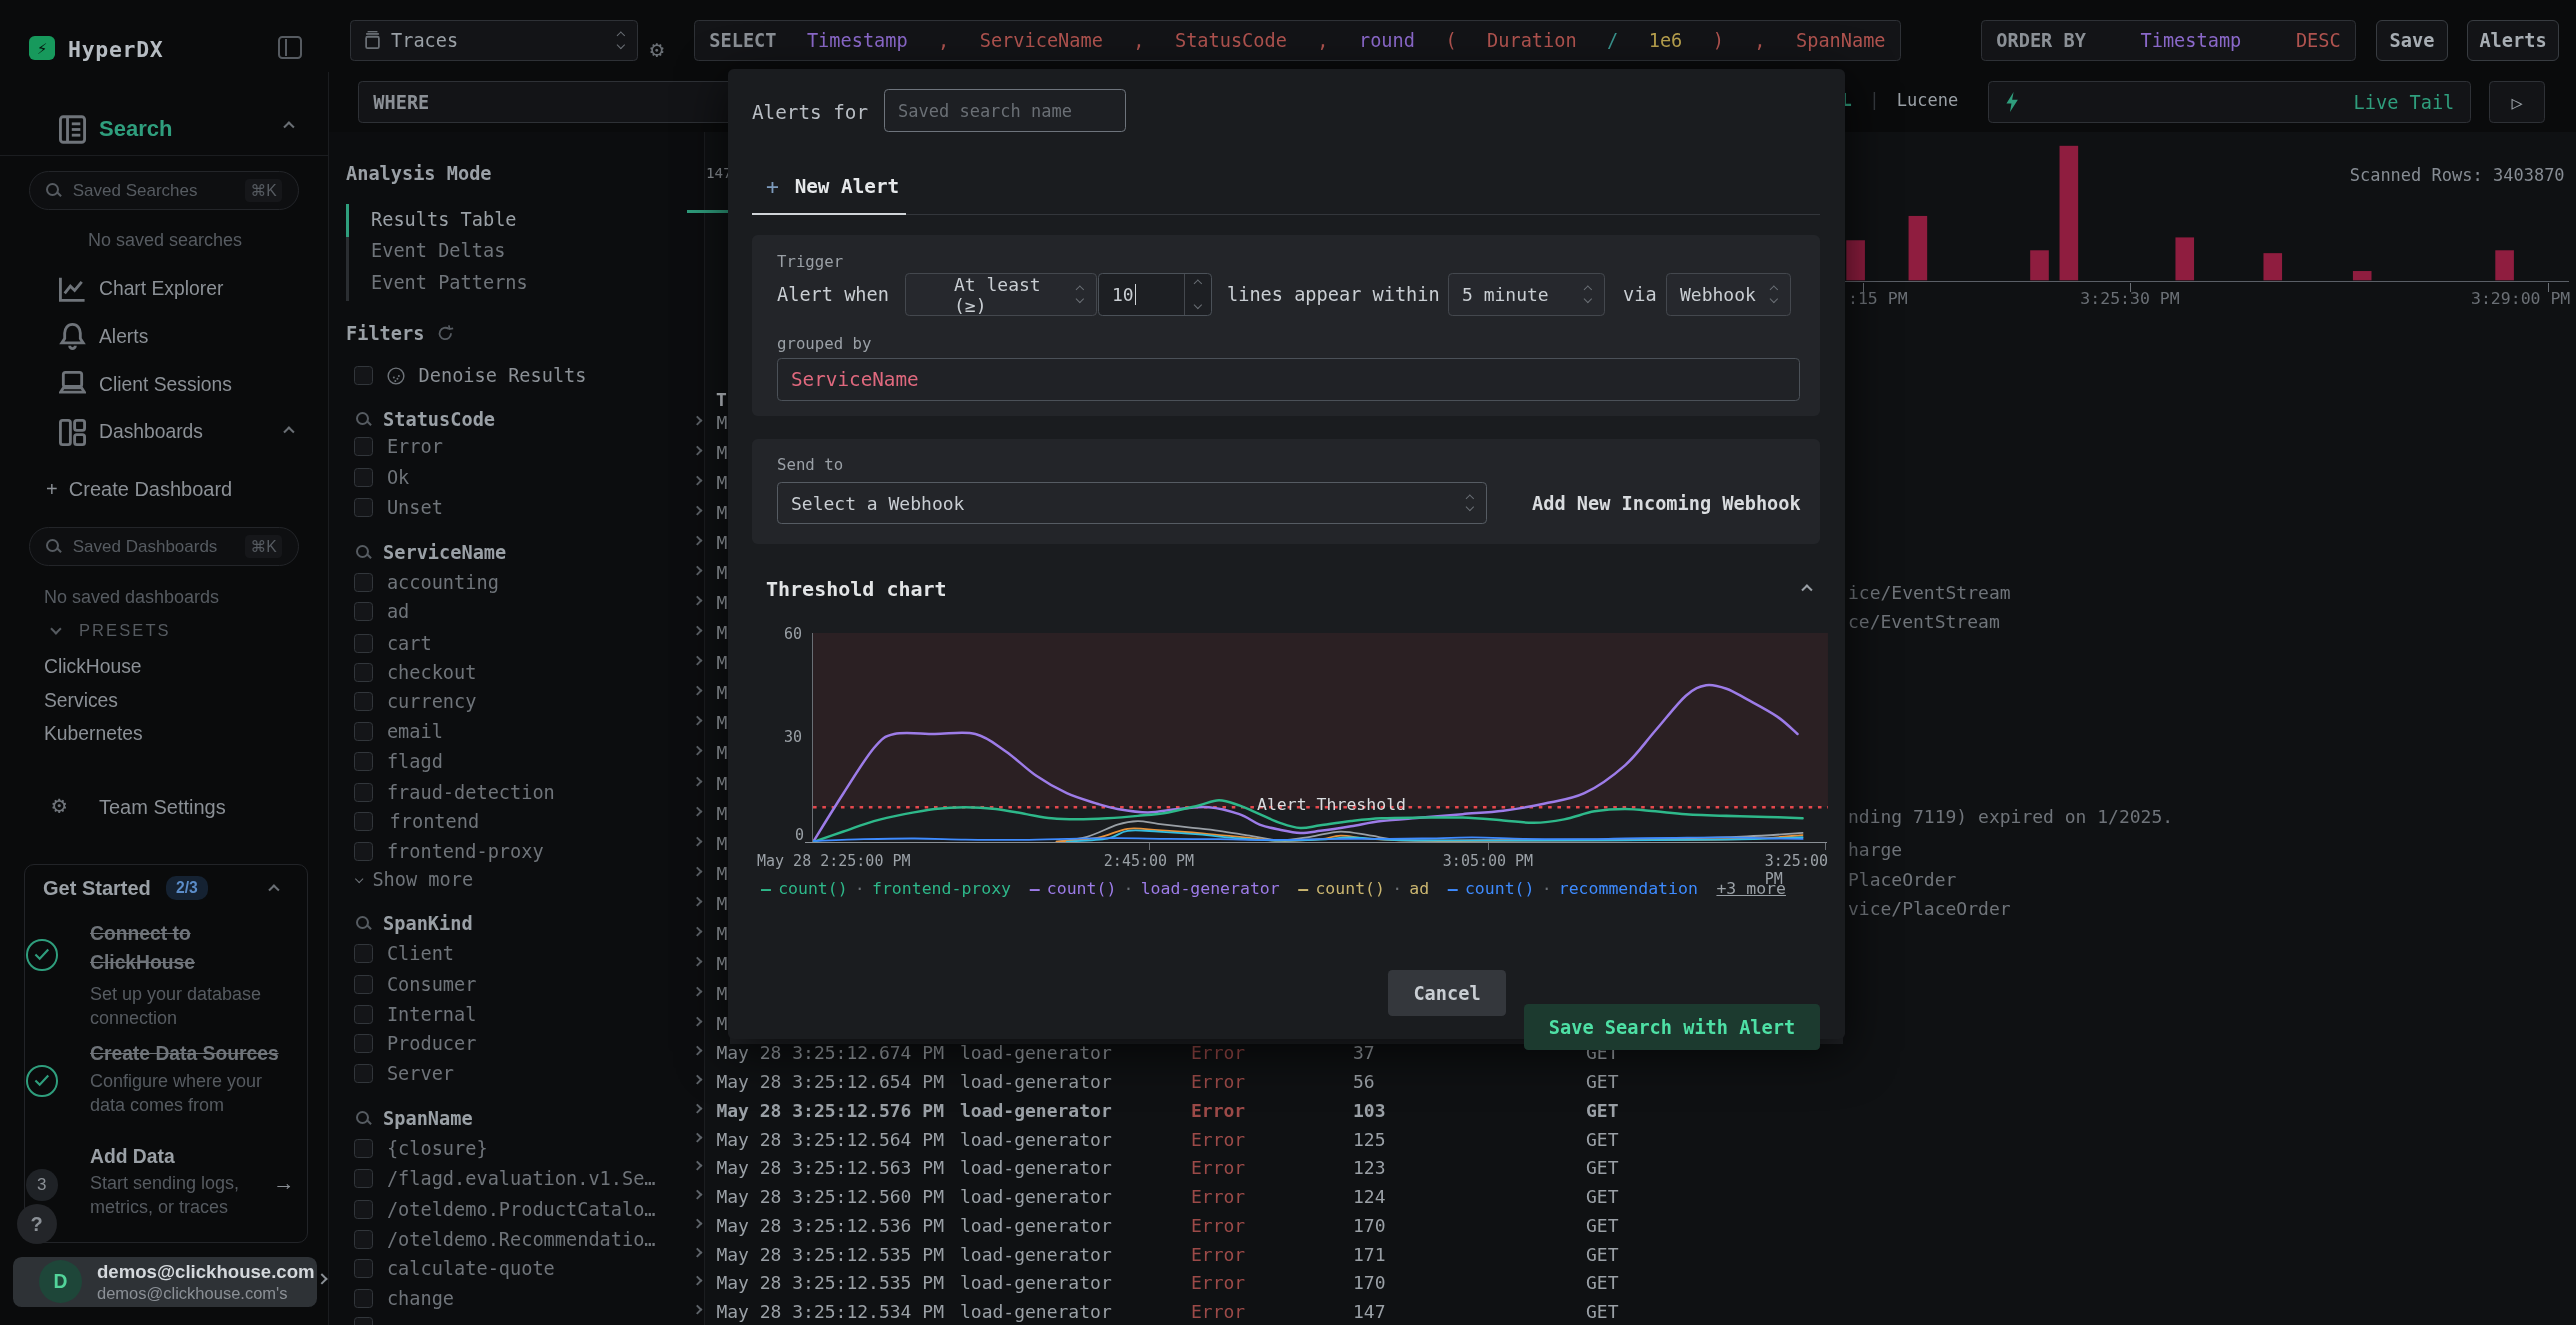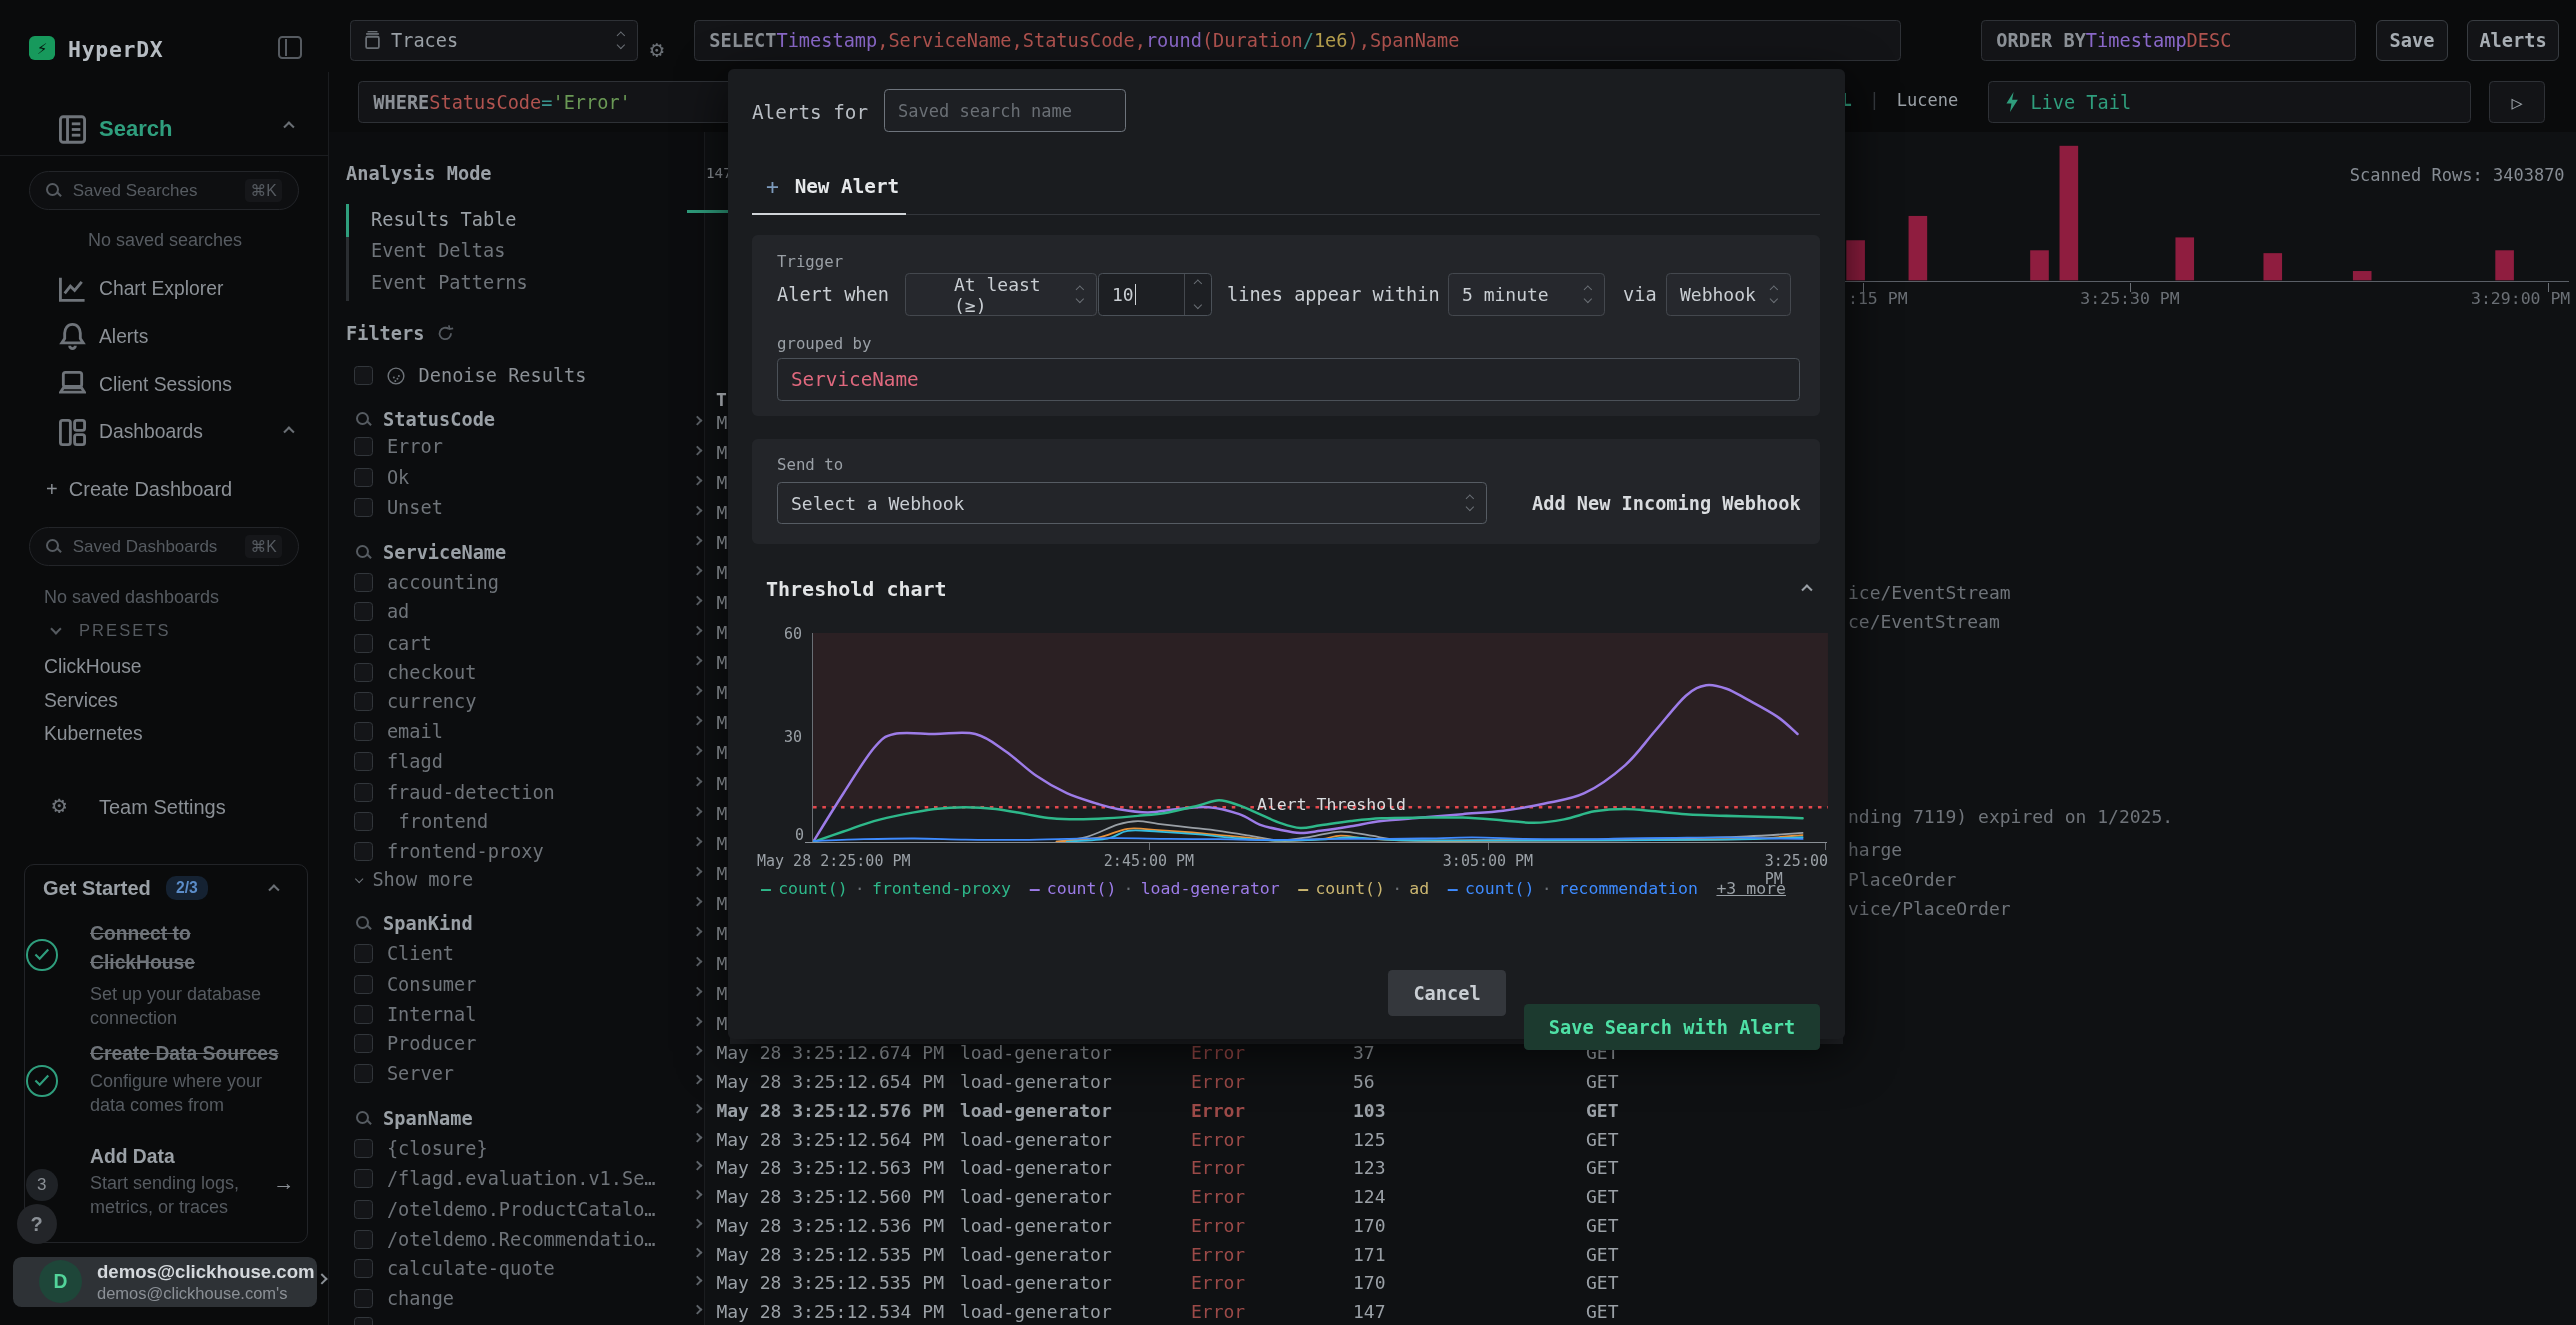--- a/index.html
+++ b/index.html
@@ -11,21 +11,21 @@
 
   
   .topbar { left:0; top:0; width:2576px; height:72px; background:#0a0b0c; }
   .row2 { left:329px; top:72px; width:2247px; height:61px; background:#0a0b0c; }
   .logo-box { left:29px; top:36px; width:26px; height:24px; background:#17995c; border-radius:5.7px;
               display:flex; align-items:center; justify-content:center; color:#06130c; font-size:17px; font-weight:bold; }
   .brand { left:68px; top:37px; font-size:21.5px; font-weight:bold; color:#b6bcc2; letter-spacing:0.7px; }
   .panel-icon { left:278px; top:36px; width:24px; height:23px; border:2.1px solid #565b61; border-radius:4.3px; }
   .panel-icon::after { content:""; position:absolute; left:5px; top:1.4px; bottom:1.4px; width:2.1px; background:#565b61; }
   .qbox { background:#131417; border:1.4px solid #2e3136; border-radius:4.3px; color:#9aa0a6;
-          display:flex; align-items:center; font-size:18.6px; }
+          display:flex; align-items:center; font-size:18.6px;justify-content:space-between; }
   .tb-btn { background:#131417; border:1.4px solid #383c41; border-radius:6px; color:#a7adb3;
             font-weight:bold; font-size:18.6px; display:flex; align-items:center; justify-content:center; }
   .chev { display:inline-block; width:7.9px; height:7.9px; border-right:2.1px solid #6a6f75; border-bottom:2.1px solid #6a6f75; }
   .chev.r { transform:rotate(-45deg); }
   .chev.d { transform:rotate(45deg); }
   .chev.u { transform:rotate(-135deg); }
   .updown { display:flex; flex-direction:column; gap:2.9px; align-items:center; }
   .updown .chev { width:5.7px; height:5.7px; border-width:1.4px; }
   .seg-kw { color:#8b9096; font-weight:bold; }
   .seg-violet { color:#8a68c9; }
@@ -340,21 +340,21 @@
          <span class="fitem">email</span>
       </div>
       <div class="abs" style="left:354px;top:751px;display:flex;gap:14.3px;align-items:center;">
          <span class="cbx"></span>
          <span class="fitem">flagd</span>
       </div>
       <div class="abs" style="left:354px;top:782px;display:flex;gap:14.3px;align-items:center;">
          <span class="cbx"></span>
          <span class="fitem">fraud-detection</span>
       </div>
-      <div class="abs" style="left:354px;top:811px;display:flex;gap:26px;align-items:center;">
+      <div class="abs" style="left:354px;top:811px;display:flex;gap:17px;align-items:center;">
          <span class="cbx"></span>
          <span class="fitem">frontend</span>
       </div>
       <div class="abs" style="left:354px;top:841px;display:flex;gap:14.3px;align-items:center;">
          <span class="cbx"></span>
          <span class="fitem">frontend-proxy</span>
       </div>
       <div class="abs" style="left:356px;top:869px;display:flex;gap:10px;align-items:center;">
        <span class="chev d" style="border-color:#6f747a;width:6.4px;height:6.4px;border-width:1.4px;"></span>
        <span class="fitem">Show more</span>

